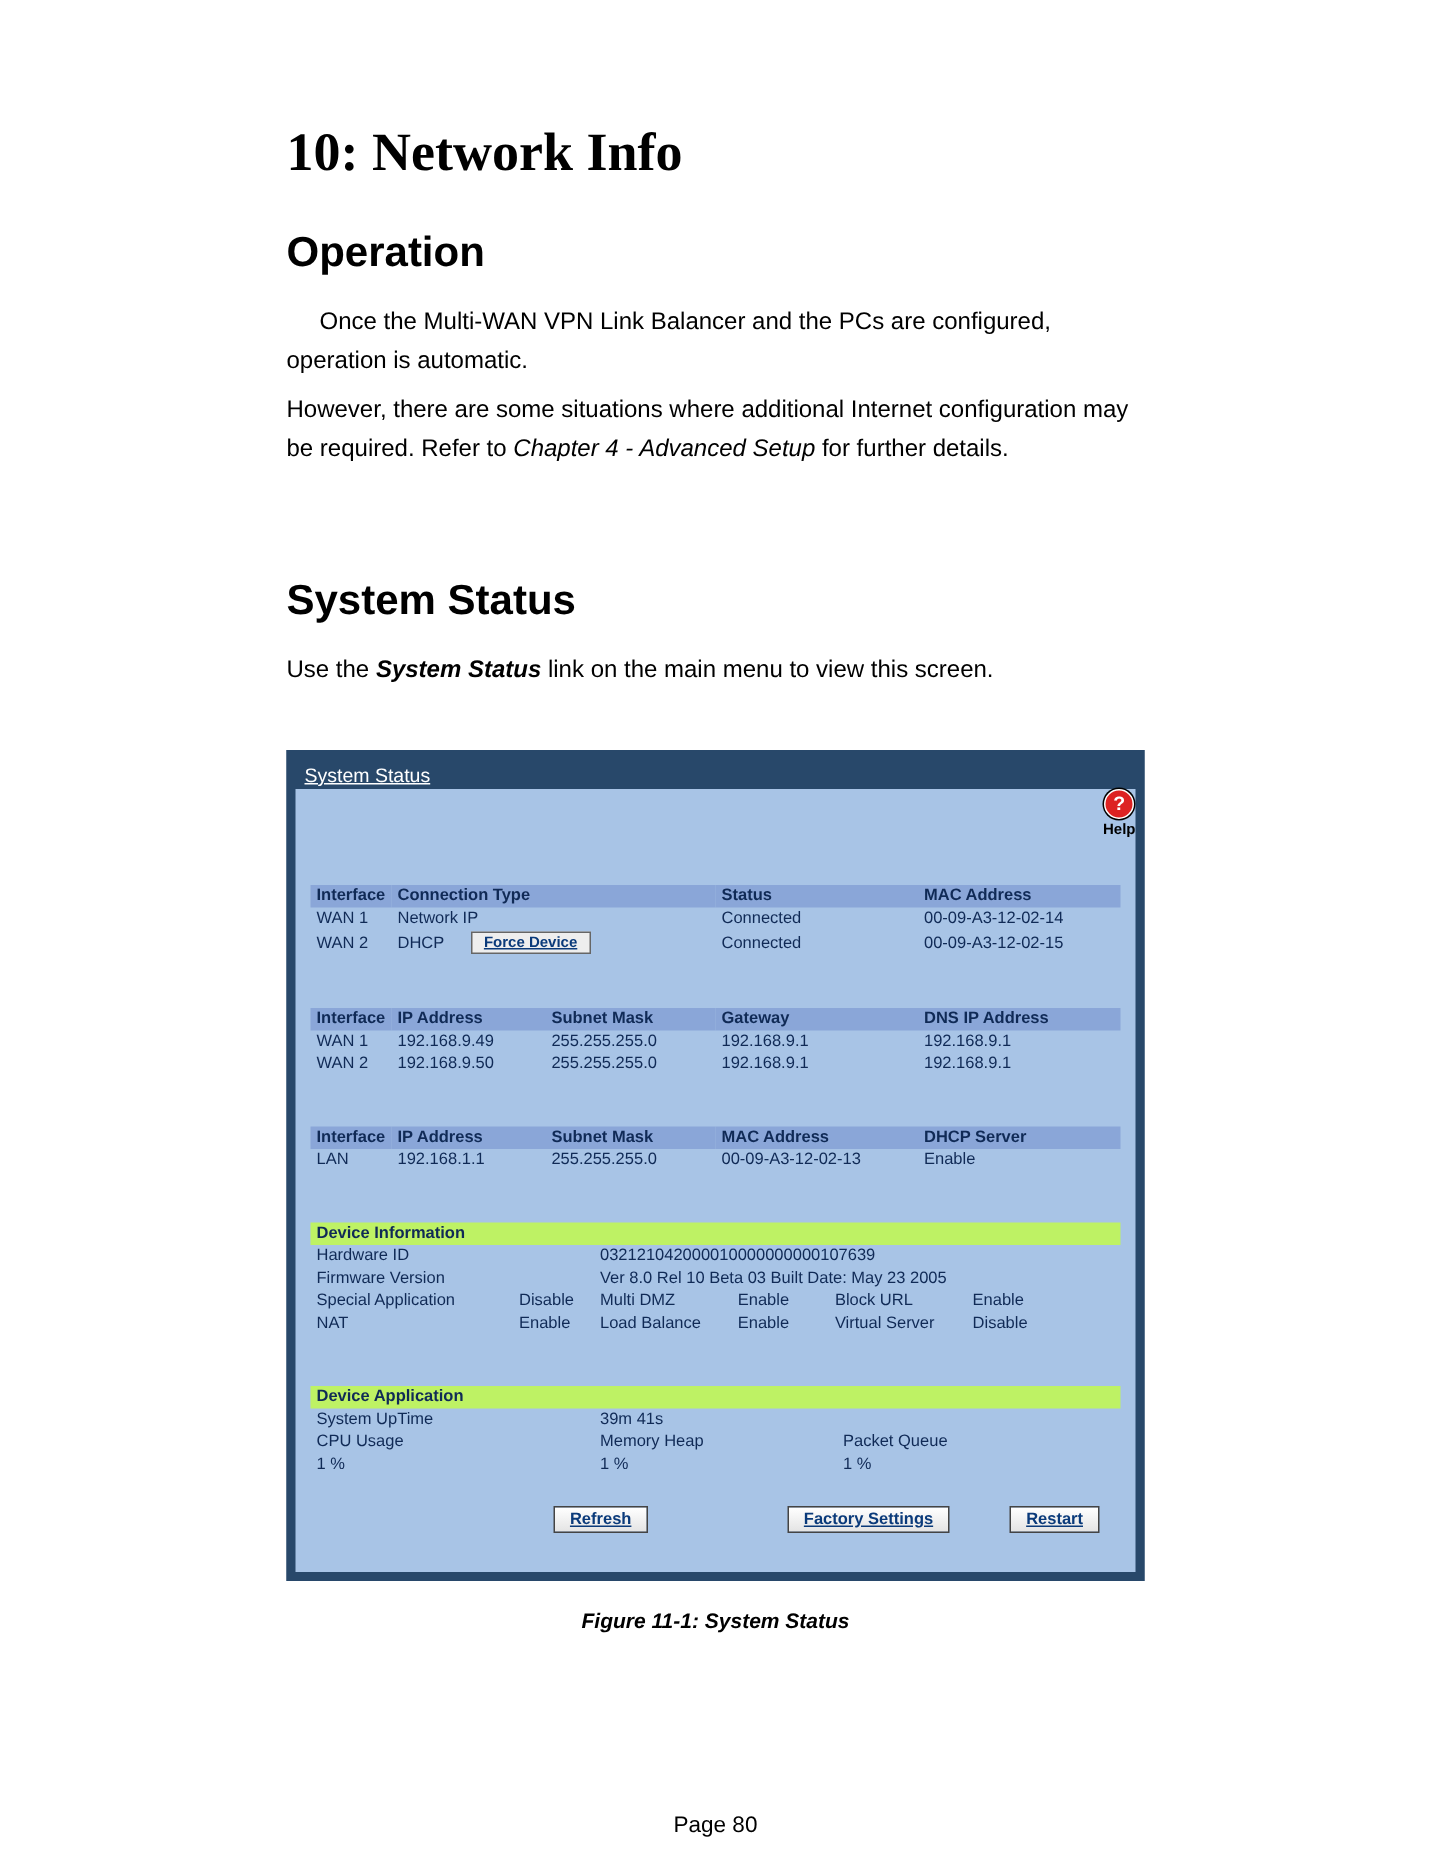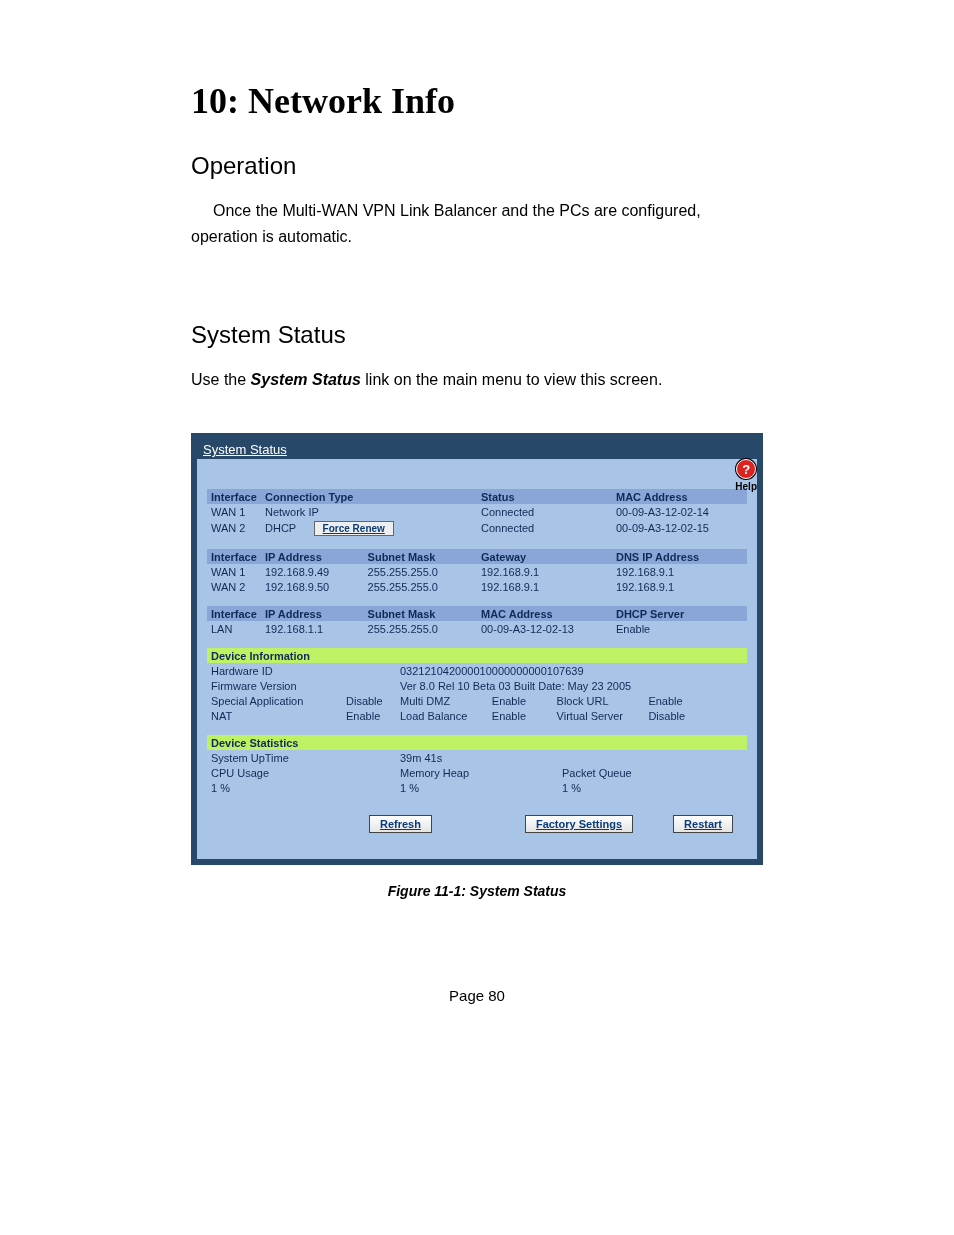--- a/index.html
+++ b/index.html
@@ -15,22 +15,22 @@
     box-sizing: border-box;
   }
   h1.chapter {
     font-family: Georgia, "Times New Roman", serif;
     font-weight: bold;
     font-size: 36px;
     margin: 20px 0 30px 0;
   }
   h2.section {
     font-family: Arial, Helvetica, sans-serif;
-    font-weight: normal;
-    font-size: 24px;
+    font-weight: bold;
+    font-size: 28px;
     margin: 20px 0 18px 0;
   }
   h2.section.gap {
     margin-top: 70px;
   }
   p.body {
     font-size: 16px;
     line-height: 1.65;
     margin: 0 0 6px 0;
   }
@@ -93,20 +93,21 @@
     color: #102a56;
   }
 
   
   table.dg {
     width: 100%;
     border-collapse: collapse;
     font-size: 11px;
     color: #102a56;
     margin-bottom: 12px;
+    margin-top: 34px;
   }
   table.dg td, table.dg th {
     text-align: left;
     padding: 1.5px 4px;
     vertical-align: middle;
   }
   tr.hdr td {
     background: #8aa6d8;
     font-weight: bold;
     color: #102a56;
@@ -147,31 +148,34 @@
   .caption {
     text-align: center;
     font-weight: bold;
     font-style: italic;
     font-size: 14px;
     margin-top: 18px;
   }
   .pgnum {
     text-align: center;
     font-size: 15px;
-    margin-top: 88px;
+    margin-top: 120px;
   }
 </style>
 </head>
 <body>
 
 <div class="page">
   <h1 class="chapter">10: Network Info</h1>
 
   <h2 class="section">Operation</h2>
   <p class="body first">Once the Multi-WAN VPN Link Balancer and the PCs are configured, operation is automatic.</p>
+  <p class="body">
+    <span>However, there are some situations where additional Internet configuration may be required. Refer to </span><span class="italic">Chapter 4 - Advanced Setup</span><span> for further details.</span>
+  </p>
 
   <h2 class="section gap">System Status</h2>
   <p class="body">
     <span>Use the </span><span class="bold italic">System Status</span><span> link on the main menu to view this screen.</span>
   </p>
 
   <div class="panel">
     <div class="panel-titlebar">
       <span>System Status</span>
     </div>
@@ -199,21 +203,21 @@
           </tr>
           <tr>
             <td>WAN 1</td>
             <td colspan="2">Network IP</td>
             <td>Connected</td>
             <td>00-09-A3-12-02-14</td>
           </tr>
           <tr>
             <td>WAN 2</td>
             <td>DHCP</td>
-            <td><span class="mini-btn">Force Renew</span></td>
+            <td><span class="mini-btn">Force Device</span></td>
             <td>Connected</td>
             <td>00-09-A3-12-02-15</td>
           </tr>
         </tbody>
           </table>
 
         <table class="dg">
           <colgroup>
               <col style="width:10%">
               <col style="width:19%">
@@ -313,21 +317,21 @@
           </table>
 
         <table class="dg">
           <colgroup>
               <col style="width:35%">
               <col style="width:30%">
               <col style="width:35%">
             </colgroup>
           <tbody>
               <tr class="hdr-title">
-            <td colspan="3">Device Statistics</td>
+            <td colspan="3">Device Application</td>
           </tr>
           <tr>
             <td>System UpTime</td>
             <td colspan="2">39m 41s</td>
           </tr>
           <tr>
             <td>CPU Usage</td>
             <td>Memory Heap</td>
             <td>Packet Queue</td>
           </tr>

